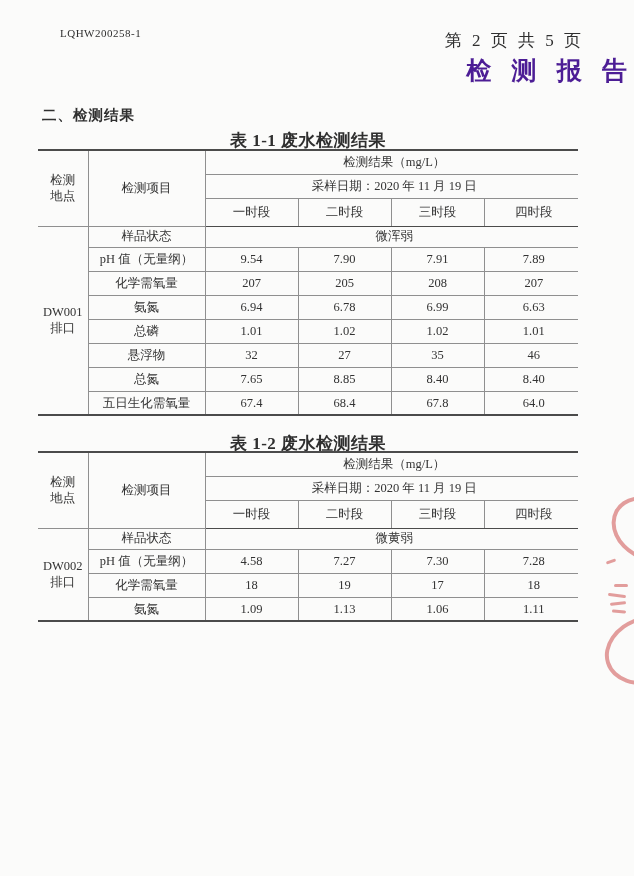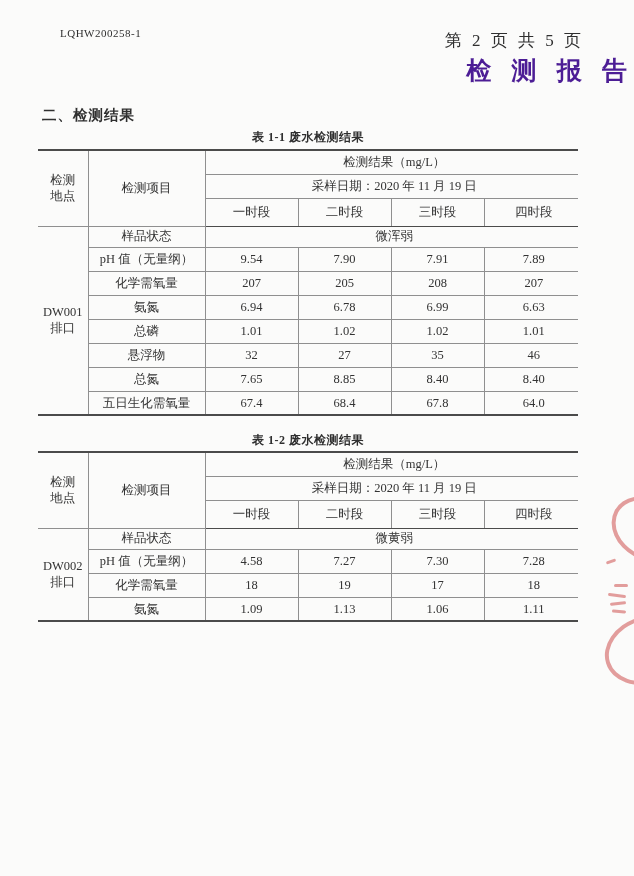--- a/index.html
+++ b/index.html
@@ -11,21 +11,21 @@
   }
   .report-code{position:absolute;left:60px;top:27px;font-size:11px;letter-spacing:.5px;}
   .page-indicator{position:absolute;right:50px;top:29px;font-size:17px;letter-spacing:3px;}
   .report-title{
     position:absolute;left:0;right:0;top:54px;text-align:right;
     font-size:25px;font-weight:bold;letter-spacing:7px;color:#4c1d95;
   }
   .section-heading{position:absolute;left:42px;top:106px;font-size:14.5px;font-weight:bold;letter-spacing:1px;}
   .tbl-caption{
     position:absolute;left:38px;width:540px;text-align:center;
-    font-size:12px;font-weight:bold;letter-spacing:.5px;
+    font-size:17px;font-weight:bold;letter-spacing:.5px;
   }
   .results-table{
     position:absolute;left:38px;width:540px;
     border-collapse:collapse;table-layout:fixed;
     font-size:12.5px;color:#333;
     border-top:2.5px solid #4b4b4b;border-bottom:2.5px solid #4b4b4b;
   }
   .results-table th,.results-table td{
     border:1px solid #8f8f8f;font-weight:normal;text-align:center;
     vertical-align:middle;padding:1px 3px;line-height:1.3;

